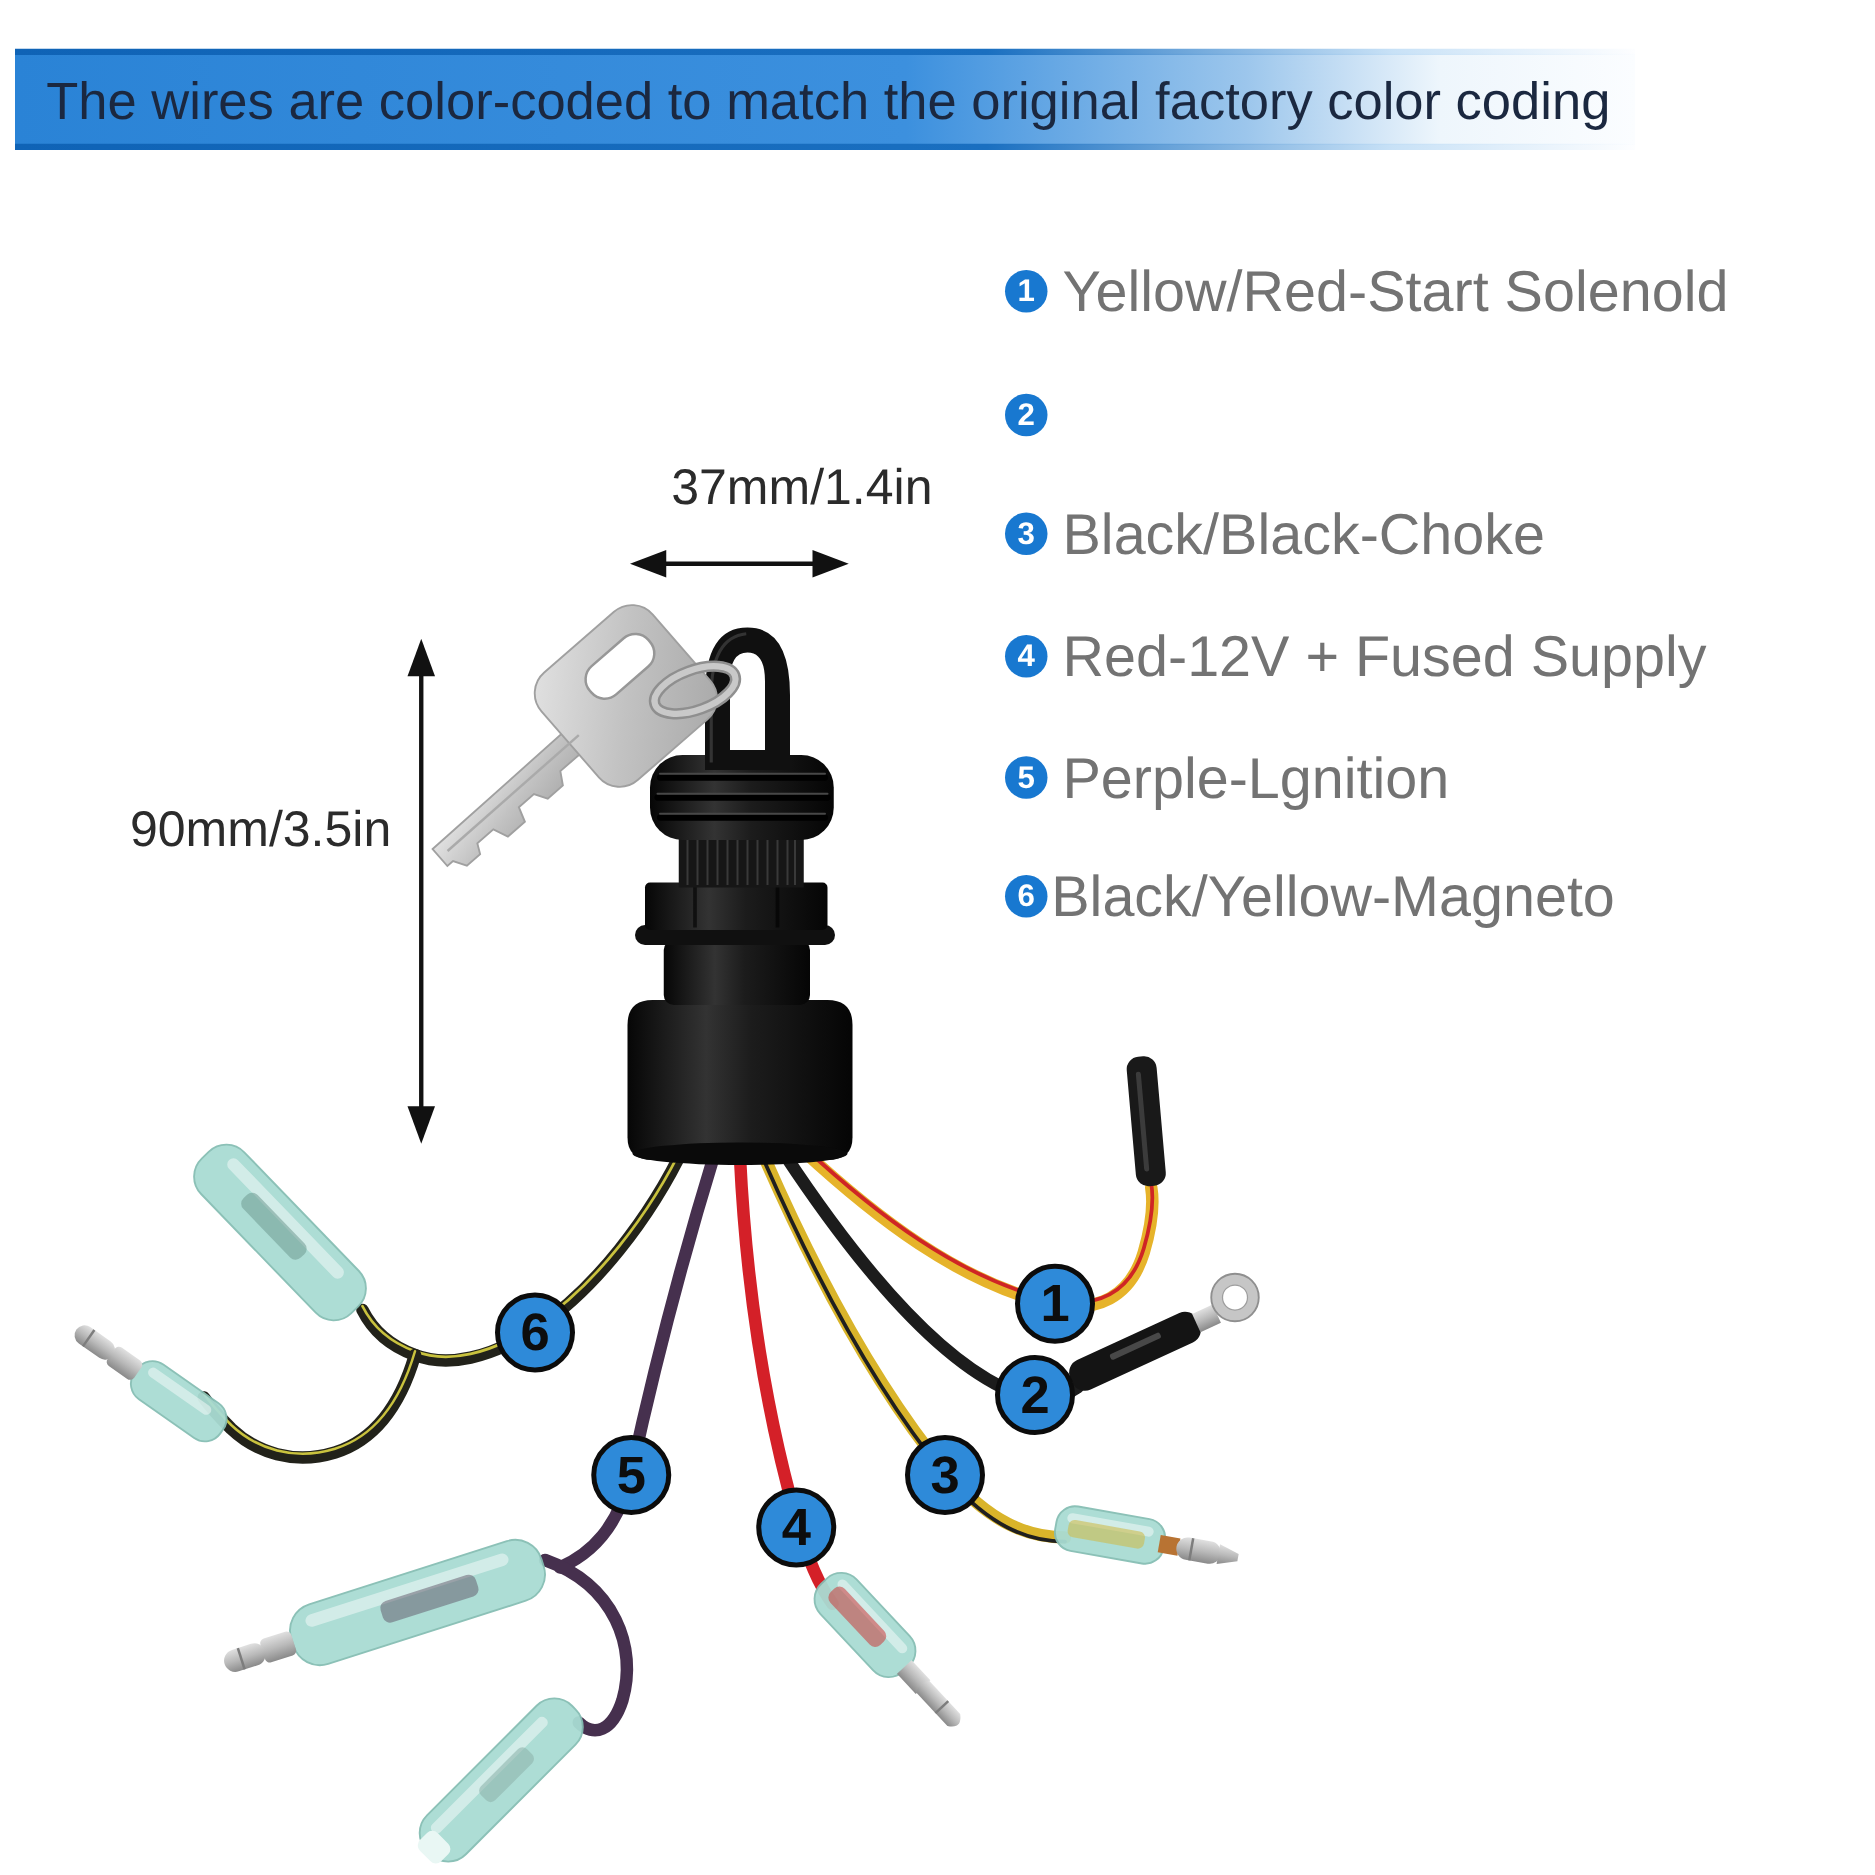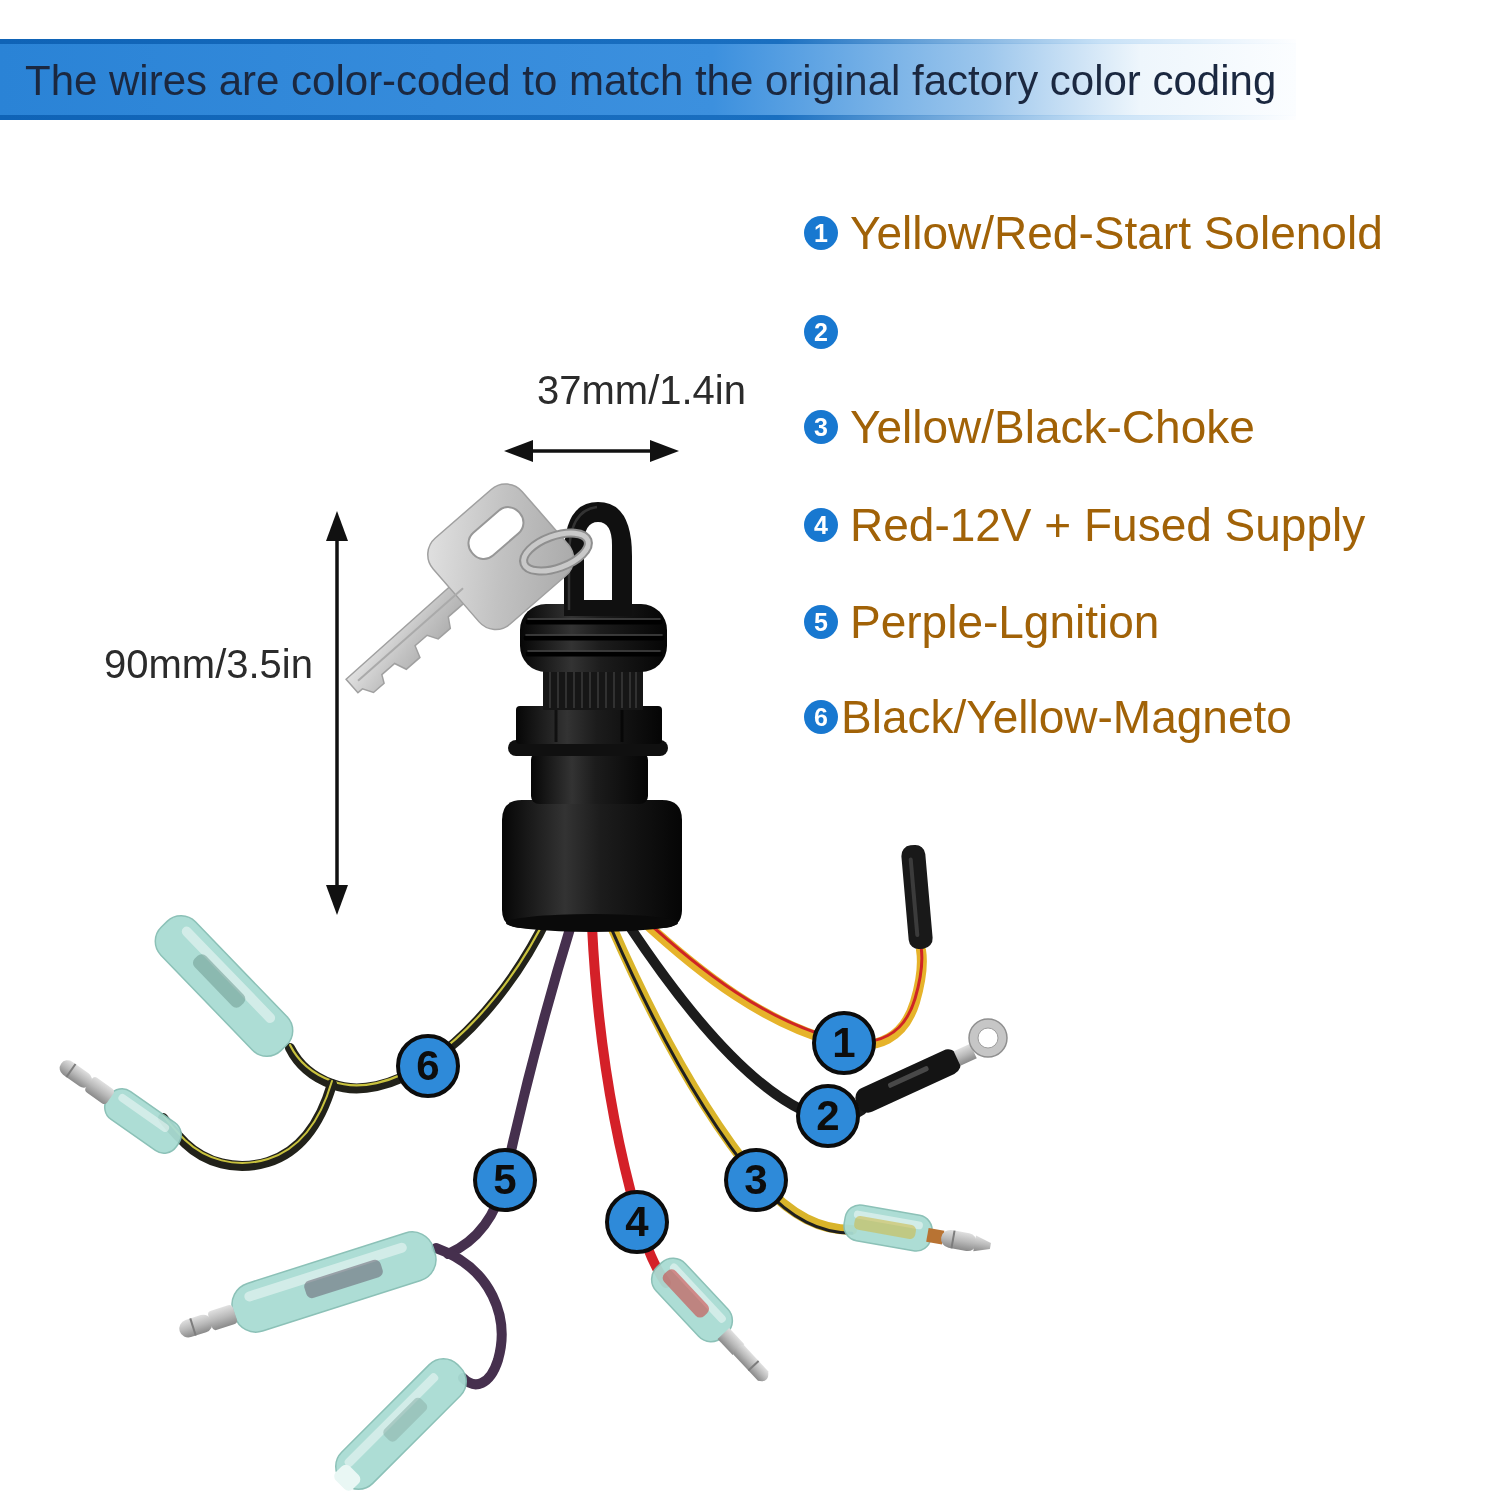--- a/index.html
+++ b/index.html
@@ -1,36 +1,36 @@
 <!DOCTYPE html>
 <html><head>
 <meta charset="utf-8">
 <style>
   html,body{margin:0;padding:0;background:#ffffff;}
   #stage{position:relative;width:1500px;height:1500px;background:#ffffff;overflow:hidden;
          font-family:"Liberation Sans", sans-serif;}
   
-  .banner{position:absolute;left:0;top:43px;width:1296px;height:73px;
+  .banner{position:absolute;left:12px;top:43px;width:1296px;height:73px;
     background:linear-gradient(90deg,#2a83d6 0%,#3c90de 55%,#9cc6ec 76%,#eef6fc 88%,#fbfdff 100%);}
   .banner::before,.banner::after{content:"";position:absolute;left:0;width:100%;height:5px;
     background:linear-gradient(90deg,#0f63b6 0%,#1a6fc0 60%,rgba(190,220,245,.85) 85%,rgba(250,252,255,.4) 100%);}
   .banner::before{top:-4px;}
   .banner::after{bottom:-4px;}
   .banner-text{position:absolute;left:25px;top:0;height:73px;line-height:75px;
     font-size:42px;color:#1b2840;white-space:nowrap;}
   
   .dim-label{position:absolute;font-size:40px;color:#2b2b2b;white-space:nowrap;}
   #dim-width{left:495px;top:368px;margin-left:42px;}
   #dim-height{left:104px;top:642px;}
   
   .legend-item{position:absolute;left:804px;display:flex;align-items:center;gap:12px;height:54px;}
   .legend-item.tight{gap:3px;}
   .legend-bullet{flex:0 0 auto;width:34px;height:34px;border-radius:50%;background:#1878d0;
     color:#ffffff;font-size:25px;font-weight:bold;display:flex;align-items:center;justify-content:center;}
-  .legend-label{font-size:46px;color:#a16207;white-space:nowrap;}
+  .legend-label{font-size:46px;color:#737373;white-space:nowrap;}
   #legend-1{top:206px;} #legend-2{top:305px;} #legend-3{top:400px;}
   #legend-4{top:498px;} #legend-5{top:595px;} #legend-6{top:690px;}
   
   .callout{position:absolute;width:56px;height:56px;border:4px solid #0c0c0c;border-radius:50%;
     background:#2e8ad9;color:#0d0d0d;font-size:42px;font-weight:bold;
     display:flex;align-items:center;justify-content:center;z-index:5;}
   #callout-1{left:812px;top:1011px;}
   #callout-2{left:796px;top:1084px;}
   #callout-3{left:724px;top:1148px;}
   #callout-4{left:605px;top:1190px;}
@@ -53,21 +53,21 @@
 
   <div id="legend-1" class="legend-item">
     <span class="legend-bullet">1</span>
     <span class="legend-label">Yellow/Red-Start Solenold</span>
   </div>
   <div id="legend-2" class="legend-item">
     <span class="legend-bullet">2</span>
   </div>
   <div id="legend-3" class="legend-item">
     <span class="legend-bullet">3</span>
-    <span class="legend-label">Yellow/Black-Choke</span>
+    <span class="legend-label">Black/Black-Choke</span>
   </div>
   <div id="legend-4" class="legend-item">
     <span class="legend-bullet">4</span>
     <span class="legend-label">Red-12V + Fused Supply</span>
   </div>
   <div id="legend-5" class="legend-item">
     <span class="legend-bullet">5</span>
     <span class="legend-label">Perple-Lgnition</span>
   </div>
   <div id="legend-6" class="legend-item tight">

